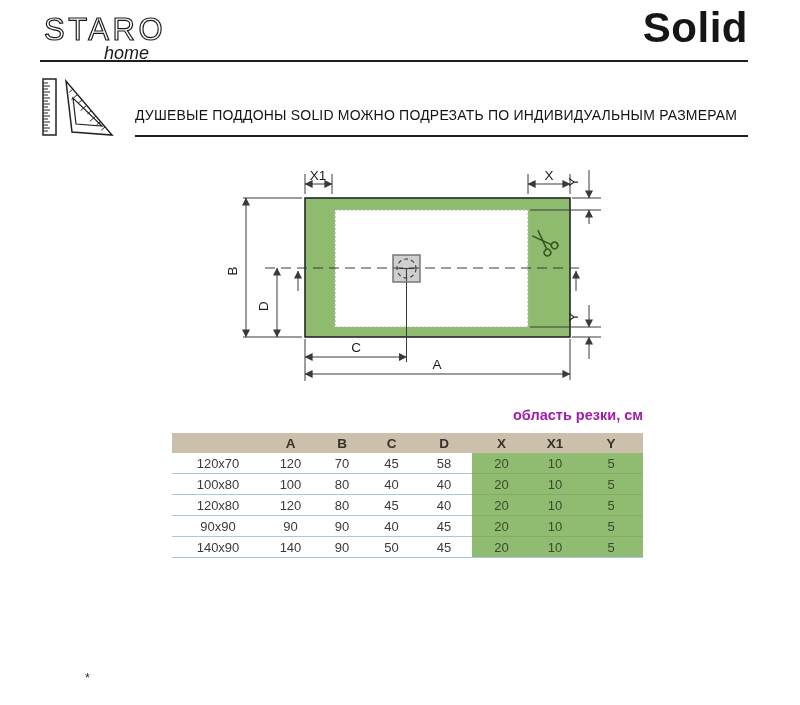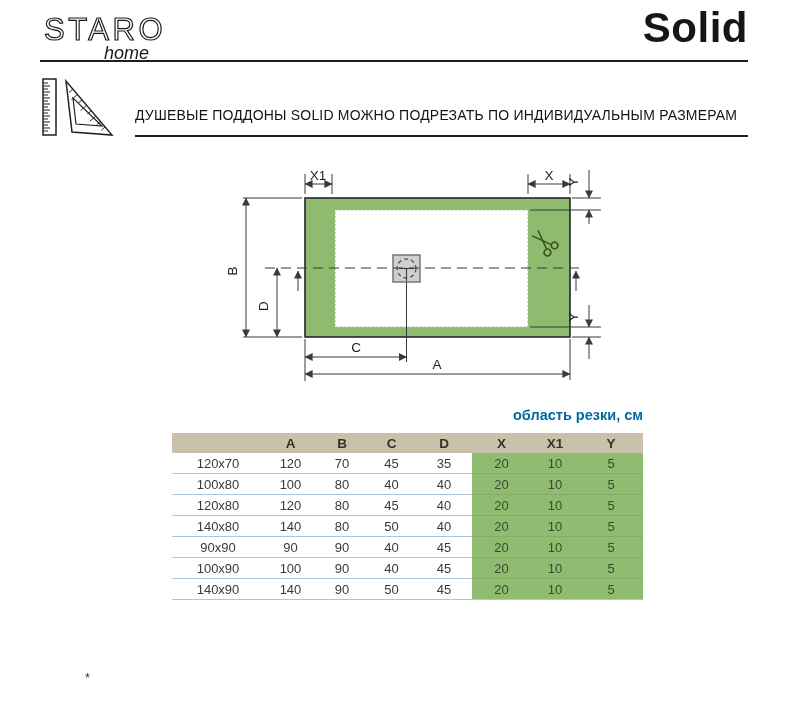--- a/index.html
+++ b/index.html
@@ -19,21 +19,21 @@
   
   .intro-text{left:135px;top:107px;width:620px;font-size:14px;letter-spacing:.2px;color:#141414;}
   .intro-rule{left:135px;top:135px;width:613px;height:2px;background:#1f1f1f;}
 
   
   .diagram{left:0;top:150px;}
 
   
   .cutting-area-label{
     left:443px;top:407px;width:200px;text-align:right;
-    font-size:14.5px;font-weight:bold;color:#0369a1;
+    font-size:14.5px;font-weight:bold;color:#a21caf;
   }
   table.size-table{
     position:absolute;left:172px;top:433px;width:471px;
     border-collapse:collapse;table-layout:fixed;
   }
   table.size-table th{
     background:#cbc0ac;color:#3a3128;font-size:13.5px;font-weight:bold;
     height:20px;text-align:center;padding:0;
   }
   table.size-table td{
@@ -173,21 +173,21 @@
       <th>X1</th>
       <th>Y</th>
     </tr>
   </thead>
   <tbody>
       <tr>
         <td>120x70</td>
         <td>120</td>
         <td>70</td>
         <td>45</td>
-        <td>35</td>
+        <td>58</td>
         <td class="green">20</td>
         <td class="green">10</td>
         <td class="green">5</td>
       </tr>
       <tr>
         <td>100x80</td>
         <td>100</td>
         <td>80</td>
         <td>40</td>
         <td>40</td>
@@ -199,42 +199,22 @@
         <td>120x80</td>
         <td>120</td>
         <td>80</td>
         <td>45</td>
         <td>40</td>
         <td class="green">20</td>
         <td class="green">10</td>
         <td class="green">5</td>
       </tr>
       <tr>
-        <td>140x80</td>
-        <td>140</td>
-        <td>80</td>
-        <td>50</td>
-        <td>40</td>
-        <td class="green">20</td>
-        <td class="green">10</td>
-        <td class="green">5</td>
-      </tr>
-      <tr>
         <td>90x90</td>
         <td>90</td>
-        <td>90</td>
-        <td>40</td>
-        <td>45</td>
-        <td class="green">20</td>
-        <td class="green">10</td>
-        <td class="green">5</td>
-      </tr>
-      <tr>
-        <td>100x90</td>
-        <td>100</td>
         <td>90</td>
         <td>40</td>
         <td>45</td>
         <td class="green">20</td>
         <td class="green">10</td>
         <td class="green">5</td>
       </tr>
       <tr>
         <td>140x90</td>
         <td>140</td>

